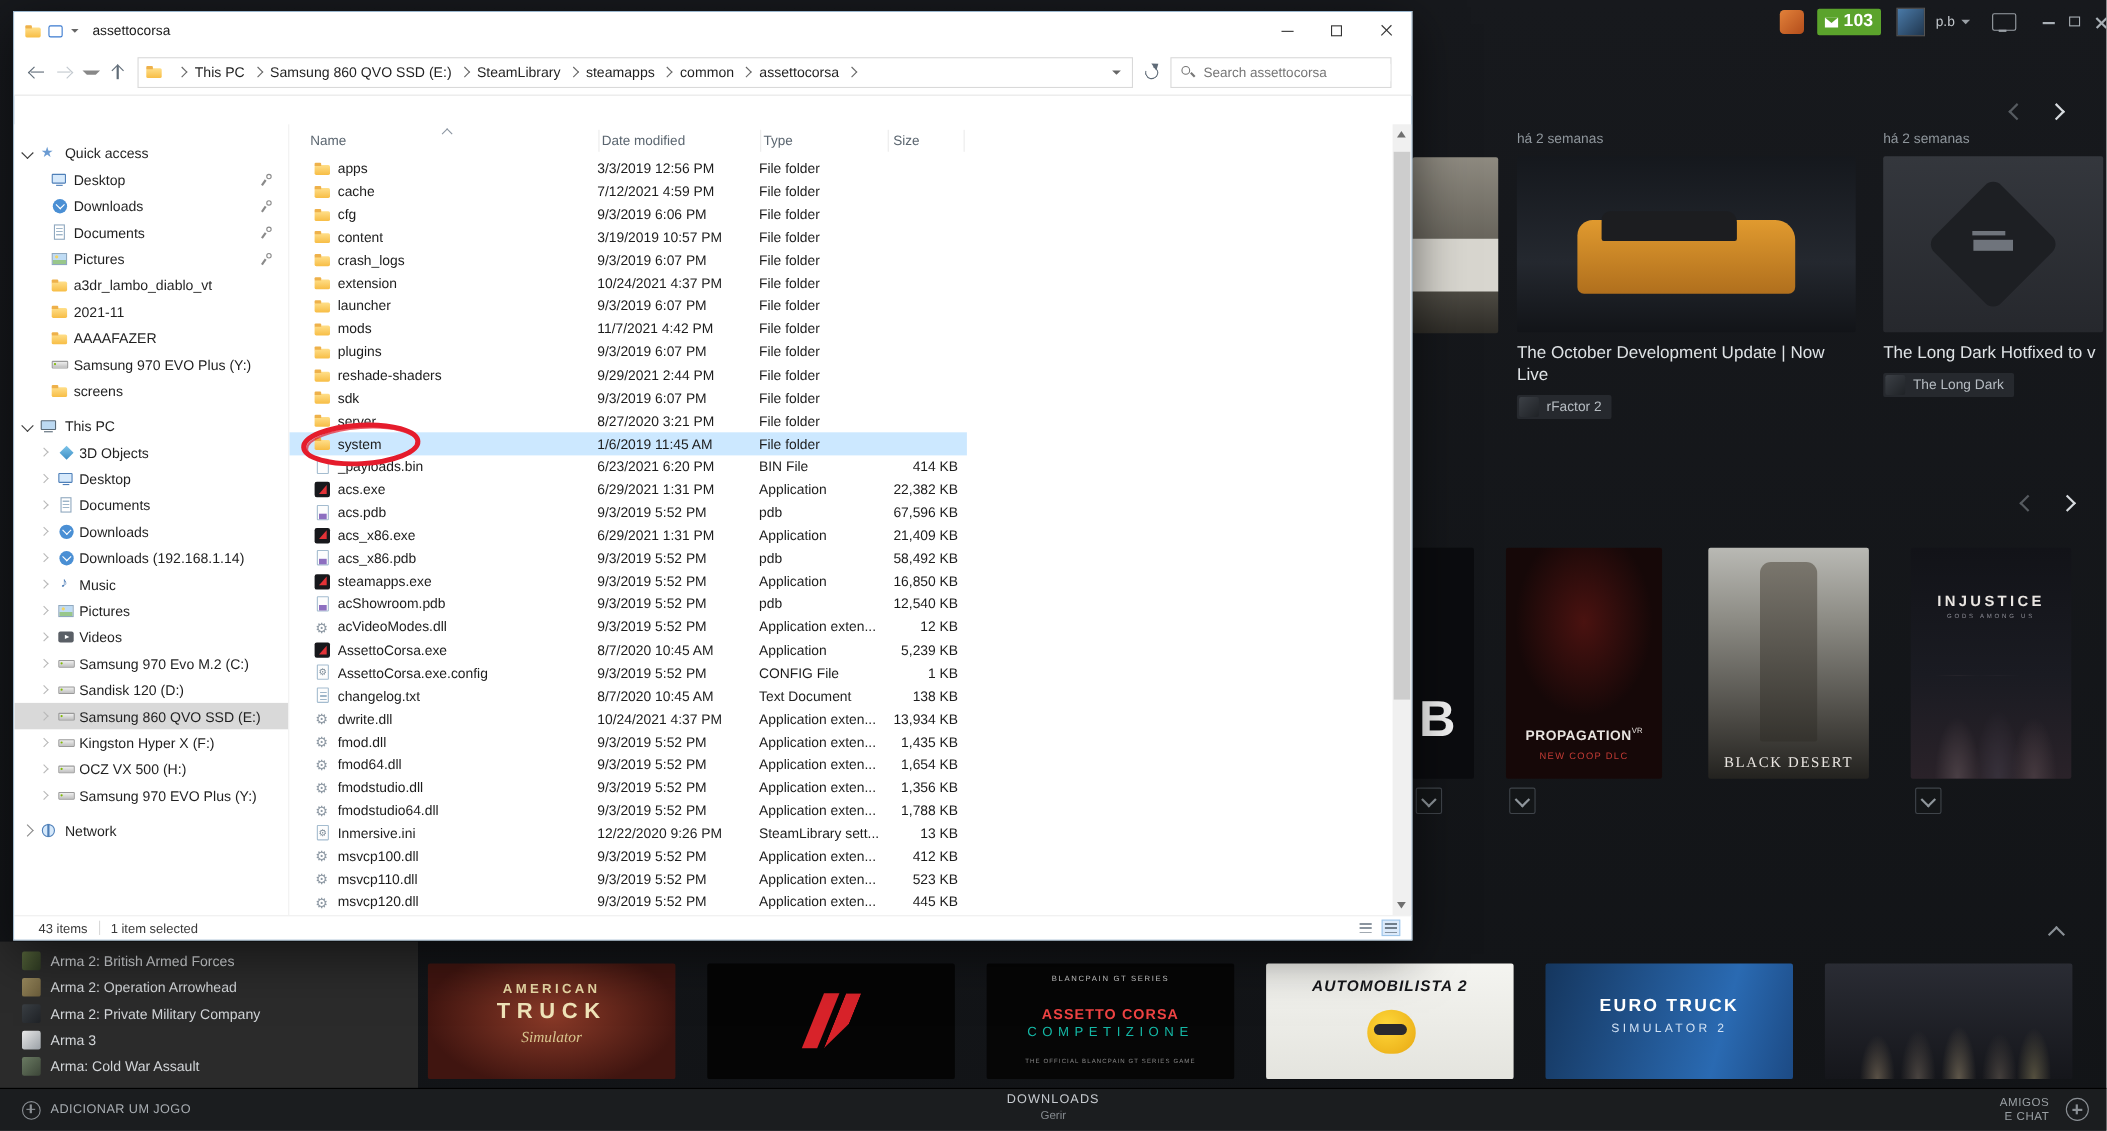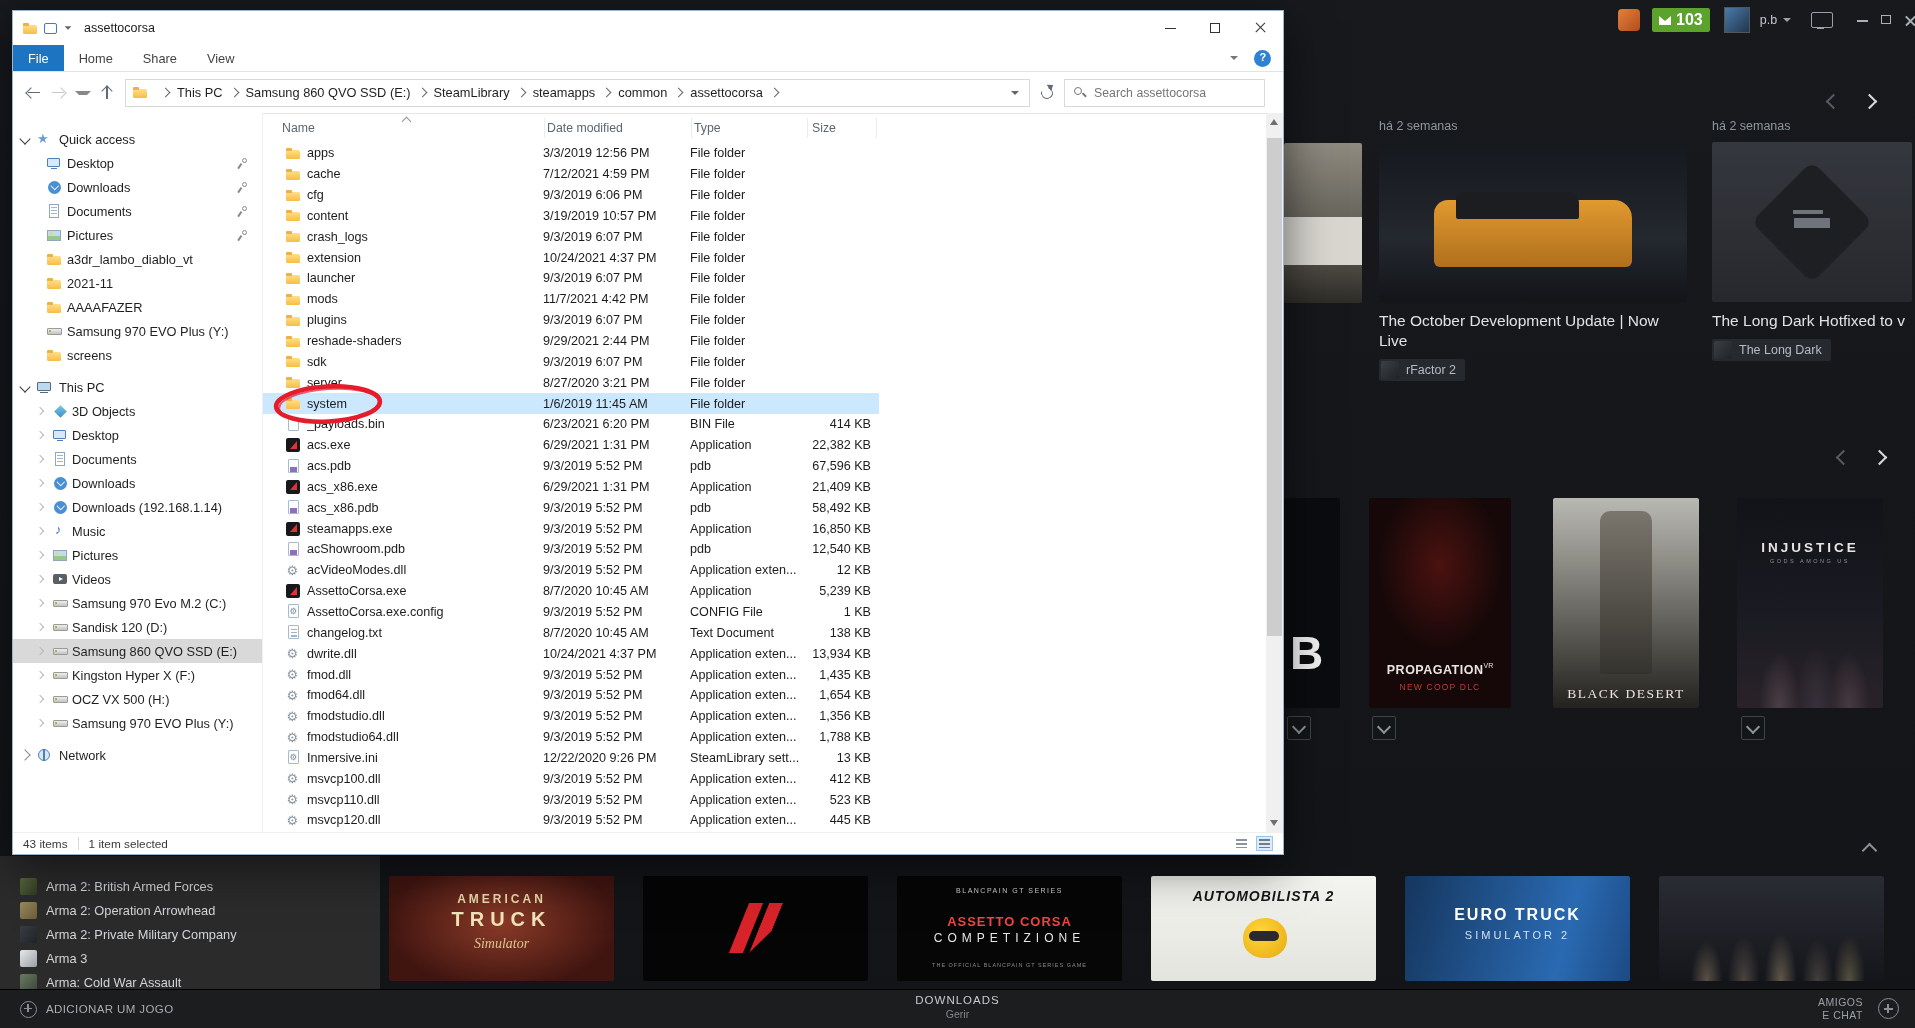--- a/index.html
+++ b/index.html
@@ -89,21 +89,21 @@
   .capsule.injustice .cap-title{letter-spacing:3px;font-size:13.5px}
   .cap-sup{font-size:7px;color:#e9e5e1;vertical-align:super}
   .cap-sub{display:block;font-size:8.5px;color:#c23b35;letter-spacing:1.2px;margin-top:4px}
   .capsule.injustice .cap-sub{color:#8f8f98;font-size:5.5px;letter-spacing:2.5px;margin-top:2px}
   .dl{position:absolute;width:22px;height:22px;border:1px solid #3f444a;border-radius:2px;
       background:rgba(20,22,25,.85);display:flex;align-items:center;justify-content:center}
   .dl .dlarrow{width:8px;height:8px;border-right:2px solid #8f969c;border-bottom:2px solid #8f969c;transform:rotate(45deg);margin-top:-3px}
   .dl.d1{left:1287px;top:716px}.dl.d2{left:1372px;top:716px}.dl.d3{left:1741px;top:716px}
 
   
-  .libpanel{position:absolute;left:0;top:856px;width:380px;height:134px;background:#2b2b2b;padding-top:18px;box-sizing:border-box}
+  .libpanel{position:absolute;left:0;top:856px;width:380px;height:134px;background:#2b2b2b;padding-top:5px;box-sizing:border-box}
   .librow{height:24px;display:flex;align-items:center;gap:9px;padding-left:20px}
   .gi{width:17px;height:17px;border-radius:2px;flex:0 0 17px}
   .gi.arma2baf{background:linear-gradient(135deg,#5a6a3e,#2e3a22)}
   .gi.arma2oa{background:linear-gradient(135deg,#9a8a5e,#6a5c3a)}
   .gi.arma2pmc{background:linear-gradient(135deg,#3a3f44,#1f2226)}
   .gi.arma3{background:linear-gradient(135deg,#e8e8e8,#9aa0a6)}
   .gi.armacwa{background:linear-gradient(135deg,#6a7a62,#3c4638)}
   .glabel{font-size:12.8px;color:#d2d5d8}
 
   
@@ -115,21 +115,21 @@
   .bn.ats .l1{top:16px;font-size:12px;letter-spacing:3px;color:#e9d9a6;font-weight:bold}
   .bn.ats .l2{top:32px;font-size:20px;letter-spacing:6px;color:#efe3b8;font-weight:bold}
   .bn.ats .l3{top:60px;font-family:"Liberation Serif",serif;font-style:italic;font-size:14px;color:#d9c68e}
   .bn.ac{background:#050505}
   .bn.ac .bn-art::before{content:"";position:absolute;left:96px;top:27px;width:14px;height:50px;background:#d8232a;transform:skewX(-22deg)}
   .bn.ac .bn-art::after{content:"";position:absolute;left:116px;top:27px;width:14px;height:50px;background:#d8232a;
         transform:skewX(-22deg);clip-path:polygon(0 0,100% 0,100% 55%,0 100%)}
   .bn.acc{background:#060606}
   .bn.acc .l1{top:11px;font-size:7px;letter-spacing:1.5px;color:#cfcfcf}
   .bn.acc .l2{top:38px;font-size:13px;font-weight:bold;color:#ef4444;letter-spacing:1px}
-  .bn.acc .l3{top:55px;font-size:12px;color:#e5e5e5;letter-spacing:5px}
+  .bn.acc .l3{top:55px;font-size:12px;color:#14b8a6;letter-spacing:5px}
   .bn.acc .l4{top:86px;font-size:5.5px;color:#8a8a8a;letter-spacing:1px}
   .bn.ams2{background:linear-gradient(180deg,#f4f4f0,#e4e4de)}
   .bn.ams2 .l1{top:12px;color:#15161a;font-weight:bold;font-style:italic;font-size:14px;letter-spacing:1px}
   .bn.ams2 .bn-art::before{content:"";position:absolute;left:92px;top:42px;width:44px;height:40px;
         background:radial-gradient(circle at 40% 35%,#ffd83a,#e8a812);border-radius:50% 50% 46% 46%}
   .bn.ams2 .bn-art::after{content:"";position:absolute;left:98px;top:55px;width:30px;height:10px;background:#2a2a2e;border-radius:5px}
   .bn.ets2{background:linear-gradient(105deg,#15365e 0%,#2a6ab2 70%,#1c4a84 100%)}
   .bn.ets2 .l1{top:30px;font-size:16px;font-weight:bold;color:#fff;letter-spacing:2px}
   .bn.ets2 .l2{top:53px;font-size:11px;color:#d2e2f4;letter-spacing:3px}
   .bn.dark{background:linear-gradient(180deg,#2a2c34,#15161b)}
@@ -275,21 +275,21 @@
   .ic.exe::before{content:"";position:absolute;inset:1px;background:#17181c;border-radius:2px}
   .ic.exe::after{content:"";position:absolute;left:4.5px;top:3.5px;border-left:7px solid transparent;border-bottom:8.5px solid #e23237}
 
   .ex-scroll{position:absolute;right:0;top:0;bottom:0;width:17px;background:#f0f0f0}
   .sb-arr{position:absolute;left:4px;width:0;height:0;border-left:4.5px solid transparent;border-right:4.5px solid transparent}
   .sb-arr.up{top:6px;border-bottom:6px solid #6f6f6f}
   .sb-arr.down{bottom:6px;border-top:6px solid #6f6f6f}
   .sb-thumb{position:absolute;left:1px;right:1px;top:25px;height:498px;background:#cdcdcd}
 
   .ex-status{position:absolute;left:0;right:0;bottom:0;height:22px;border-top:1px solid #eee;display:flex;align-items:center;background:#fff;font-size:11.8px;color:#3a3a3a;padding:0 10px;box-sizing:border-box}
-  .st-count{margin-left:0}
+  .st-count{margin-left:12px}
   .st-div{width:1px;height:13px;background:#d9d9d9;margin:0 10px}
   .view-ic{width:17px;height:15px;position:relative;border:1px solid transparent;box-sizing:border-box}
   .view-ic.list{margin-left:auto}
   .view-ic.list::before{content:"";position:absolute;inset:2px;background:repeating-linear-gradient(180deg,#8a949e 0 1.6px,transparent 1.6px 4px)}
   .view-ic.details{border-color:#9ec6ea;background:#dceafa;margin-left:6px}
   .view-ic.details::before{content:"";position:absolute;left:2px;right:2px;top:2px;bottom:2px;background:repeating-linear-gradient(180deg,#6f7d8a 0 1.6px,transparent 1.6px 4px)}
 
   .annot{position:absolute;left:268px;top:380px;z-index:40;pointer-events:none}
 </style>
 </head>
@@ -498,42 +498,20 @@
     <span class="ti qat1" data-interactable="true"></span>
     <i class="caret-down sm" data-interactable="true"></i>
     <span class="ex-title-text" data-interactable="false">assettocorsa</span>
     <span class="ex-wc-group" data-interactable="false">
       <span class="exwc min" data-interactable="true"></span>
       <span class="exwc max" data-interactable="true"></span>
       <span class="exwc close" data-interactable="true"></span>
     </span>
   </div>
 
-  <div class="ex-tabs" data-interactable="false">
-    <span class="tabs-host" data-interactable="false">
-
-        <span class="extab active-file" data-interactable="true">
-          <span data-interactable="false">File</span>
-        </span>
-
-        <span class="extab" data-interactable="true">
-          <span data-interactable="false">Home</span>
-        </span>
-
-        <span class="extab" data-interactable="true">
-          <span data-interactable="false">Share</span>
-        </span>
-
-        <span class="extab" data-interactable="true">
-          <span data-interactable="false">View</span>
-        </span>
-      </span>
-    <i class="caret-down" data-interactable="true"></i>
-    <span class="help" data-interactable="true"></span>
-  </div>
 
   <div class="ex-addr" data-interactable="false">
     <i class="nav-arr back" data-interactable="true"></i>
     <i class="nav-arr fwd" data-interactable="true"></i>
     <i class="caret-down sm2" data-interactable="true"></i>
     <i class="nav-arr up" data-interactable="true"></i>
     <div class="addr-box" data-interactable="true">
       <span class="ic folder" data-interactable="false"></span>
       <span class="crumbs" data-interactable="false">
 

